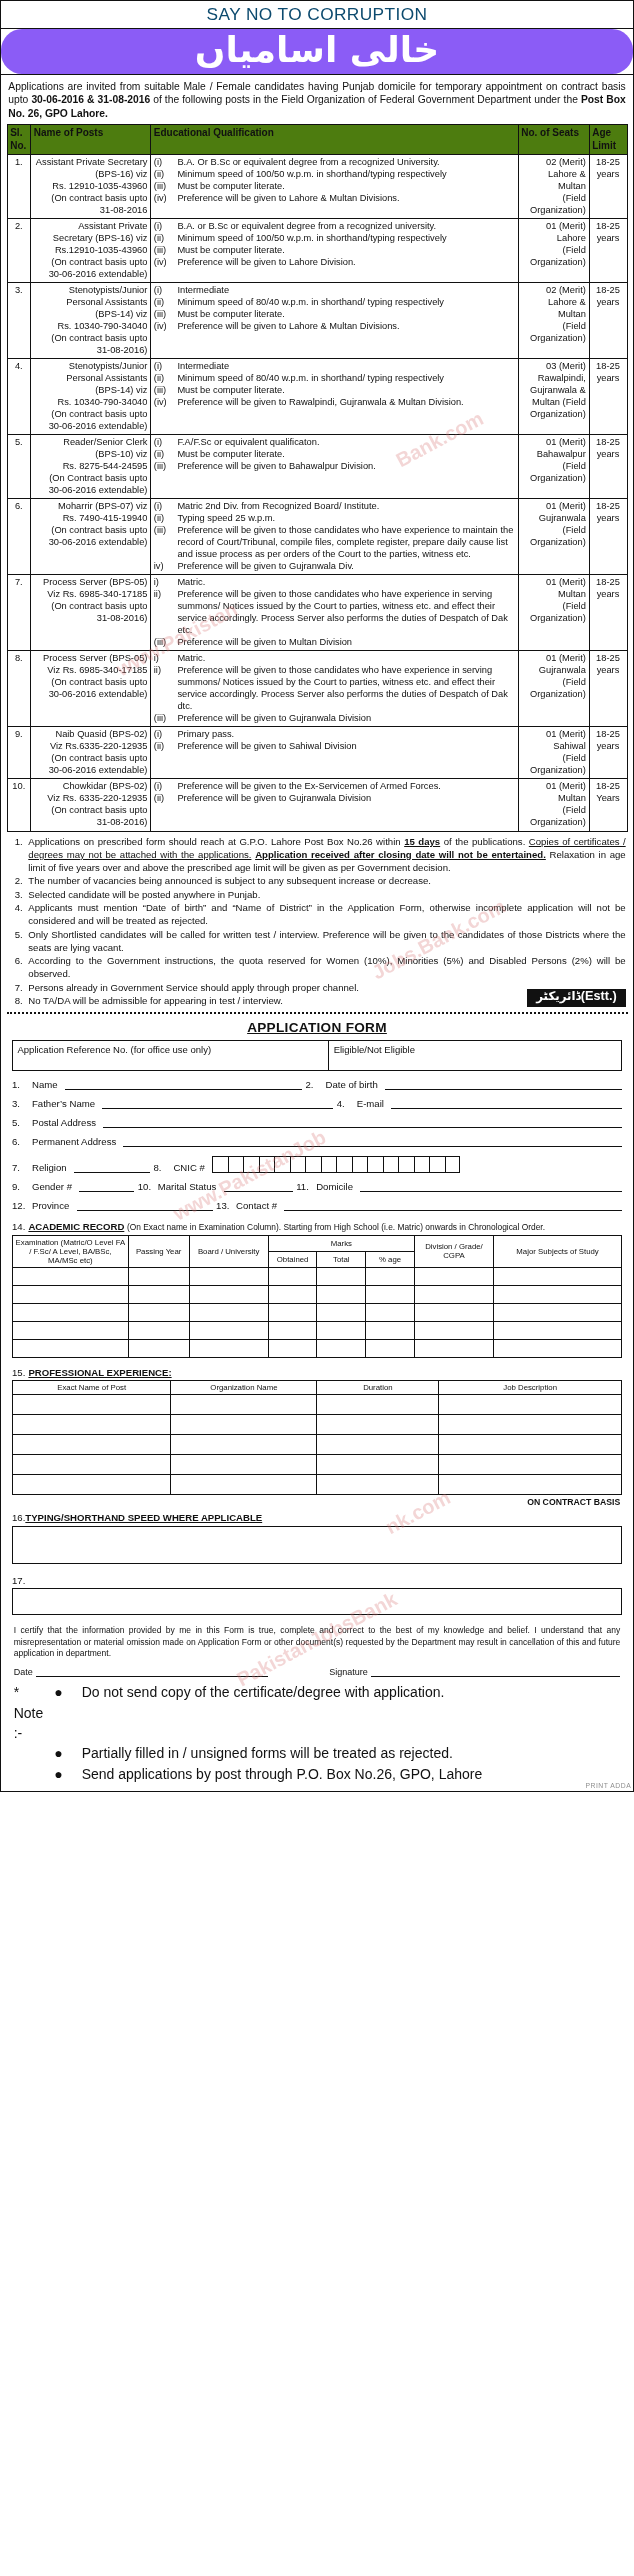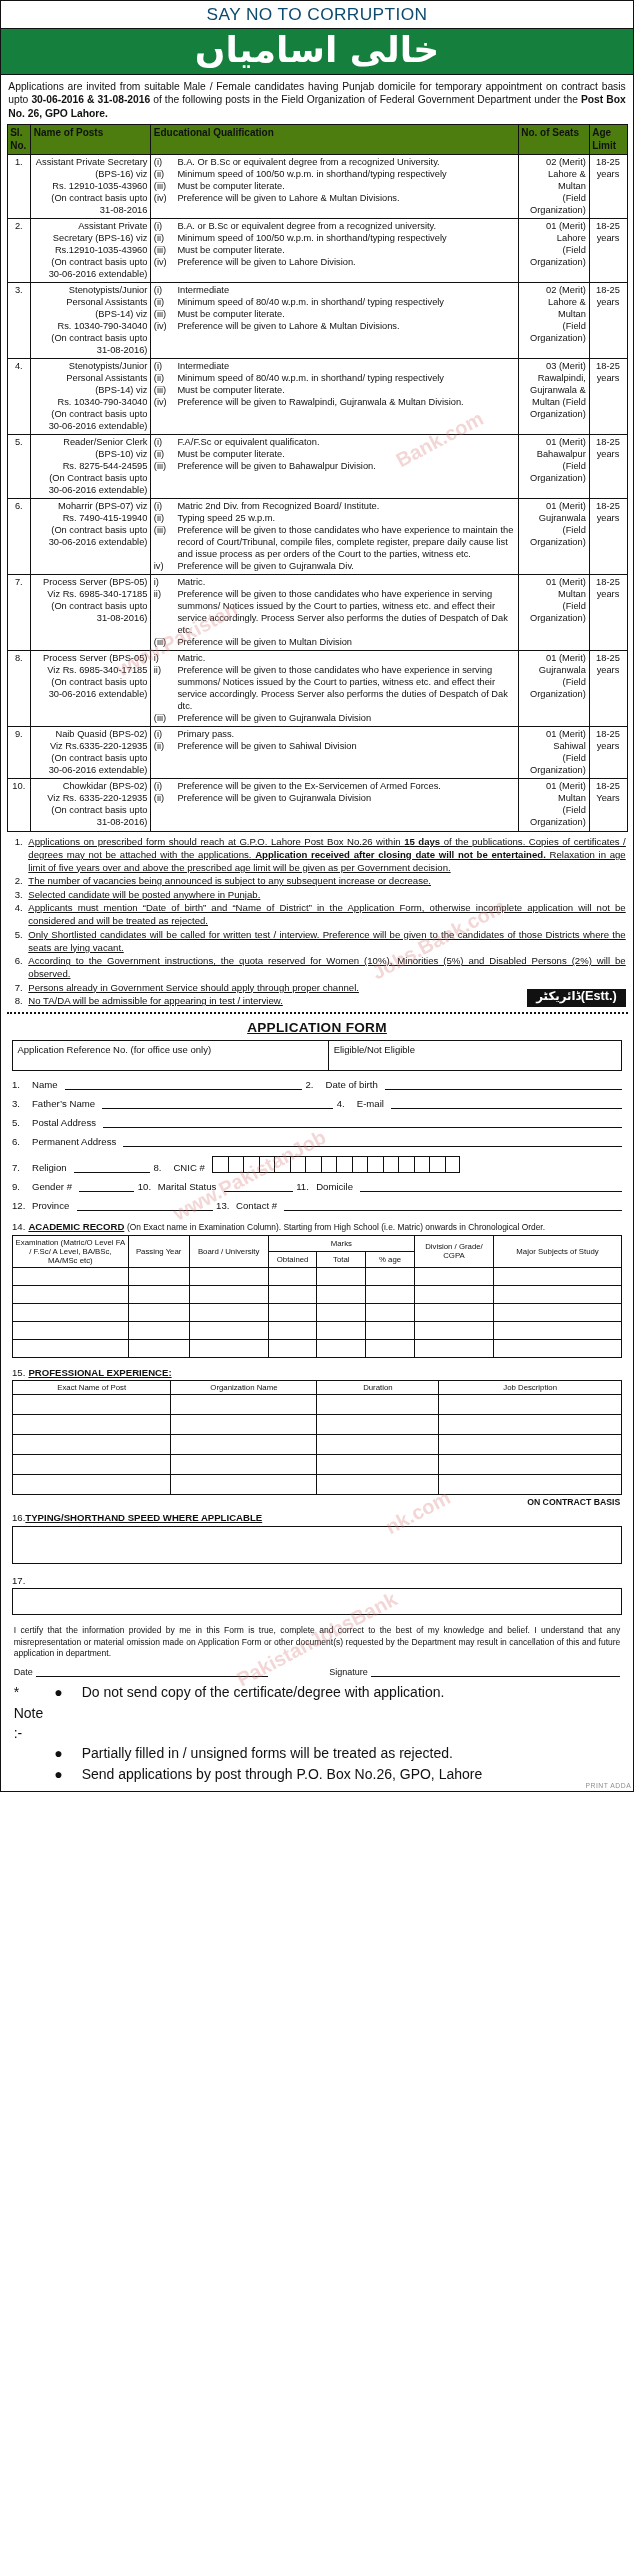--- a/index.html
+++ b/index.html
@@ -26,24 +26,25 @@
     text-align:center;
     padding:2.7px 0 3.6px 0;
   }
   .slogan-bar .slogan {
     font-size: 17.3px;
     font-weight: normal;
     letter-spacing: 0.4px;
     color:#0c4a6e;
   }
   .urdu-bar {
-    background:#15803d;
+    background:#8b5cf6;
     color:#fff;
     text-align:center;
     padding:3.6px 0 7.3px 0;
+    border-radius:21px;
   }
   .urdu-bar .urdu {
     font-size: 36px;
     font-weight: bold;
     line-height: .95;
     direction: rtl;
     font-family: "DejaVu Sans", sans-serif;
   }
 
   
@@ -104,21 +105,21 @@
     line-height: 1.33;
     position: relative;
   }
   .cond {
     display: flex;
     gap: 5.5px;
     margin-bottom: 0.9px;
     text-align: justify;
   }
   .cond .num { width: 14.5px; flex: 0 0 14.5px; text-align: right; }
-  .cond .body { flex: 1 1 auto; text-decoration: underline; }
+  .cond .body { flex: 1 1 auto; }
 
   .estt-stamp {
     position: absolute;
     right: 7.3px;
     bottom: 3.6px;
     background: #111;
     color: #fff;
     font-weight: bold;
     font-size: 12.7px;
     padding: 1.8px 9px 2.7px 9px;

